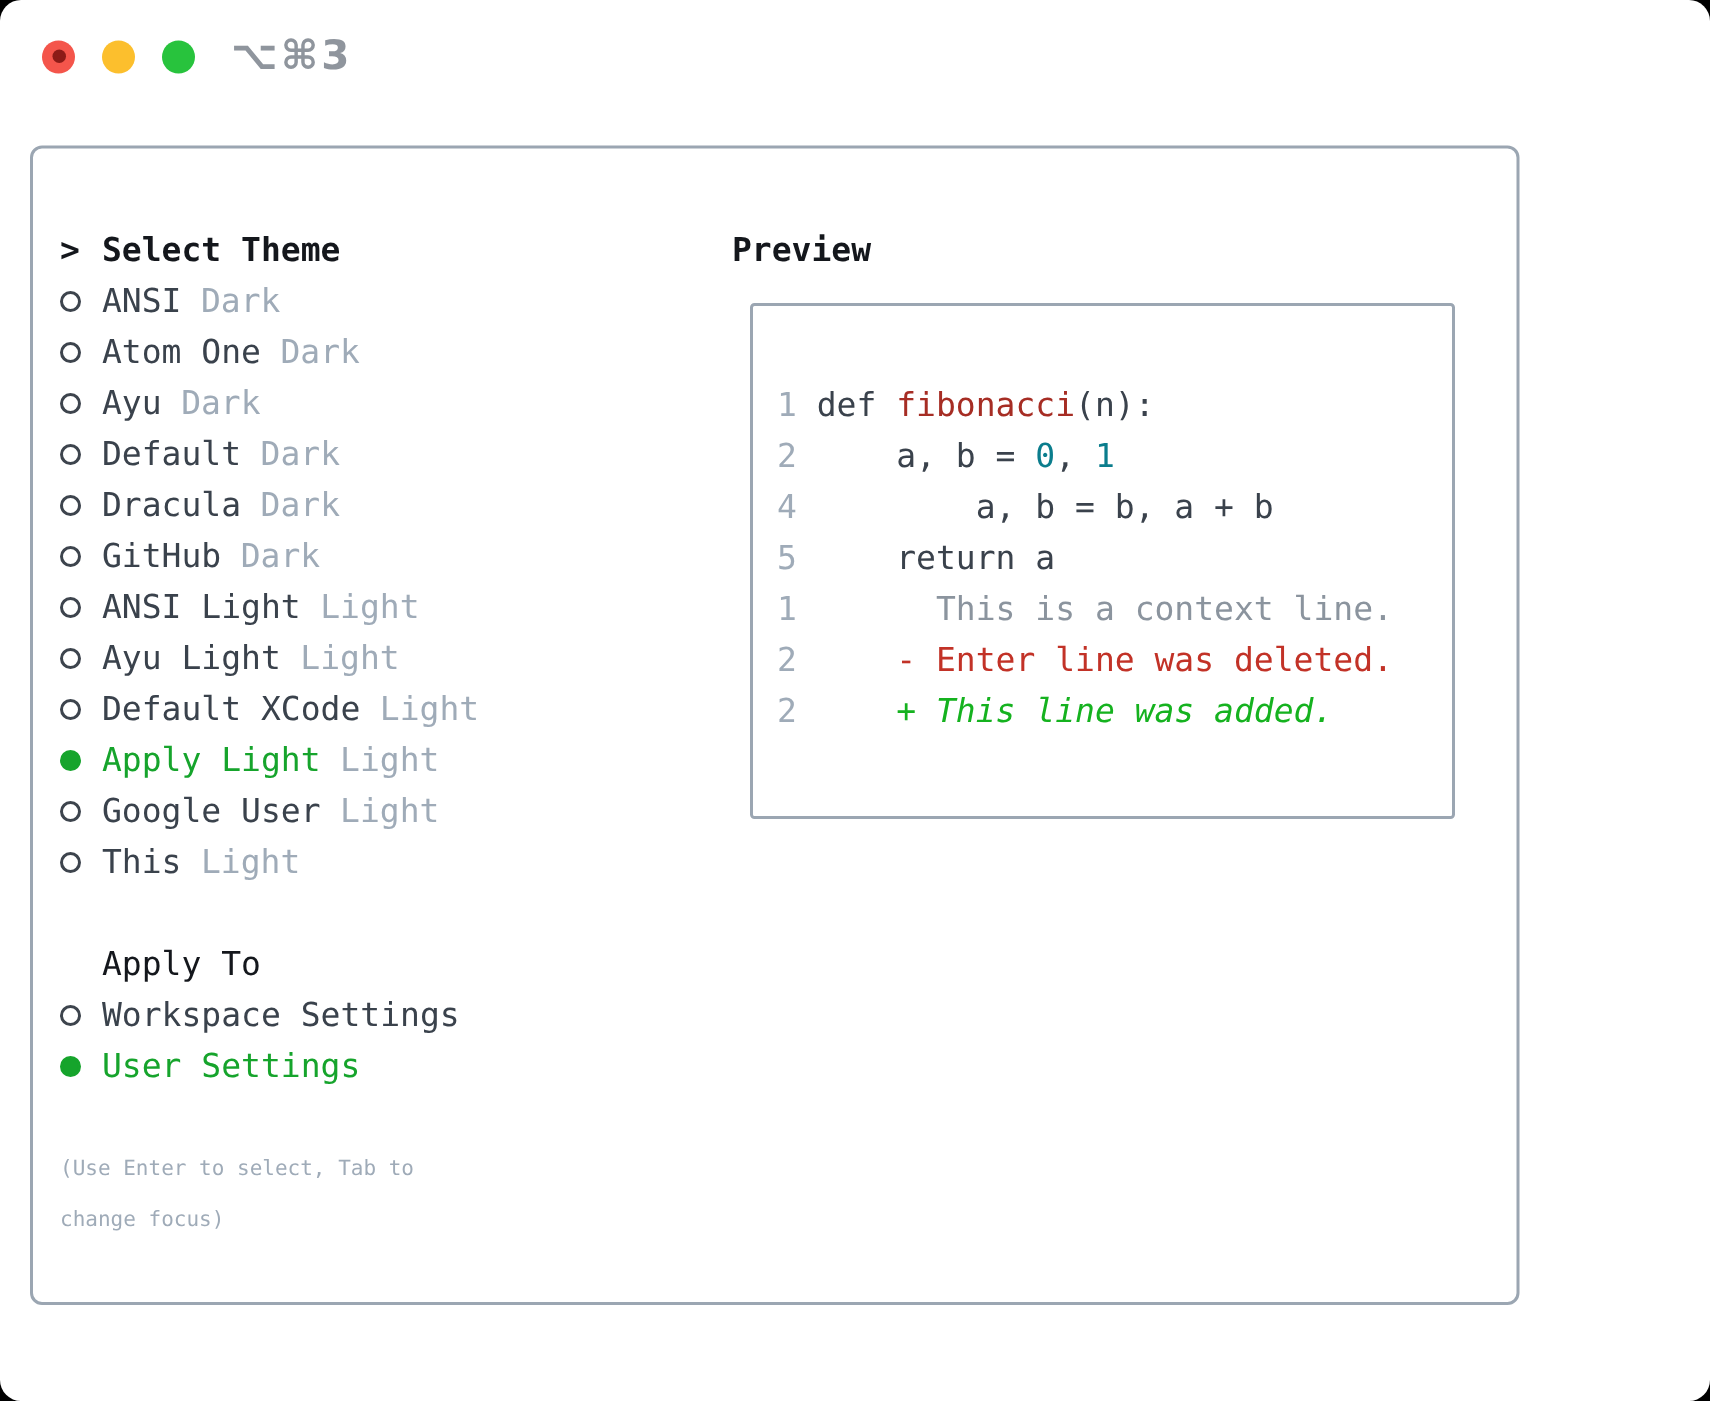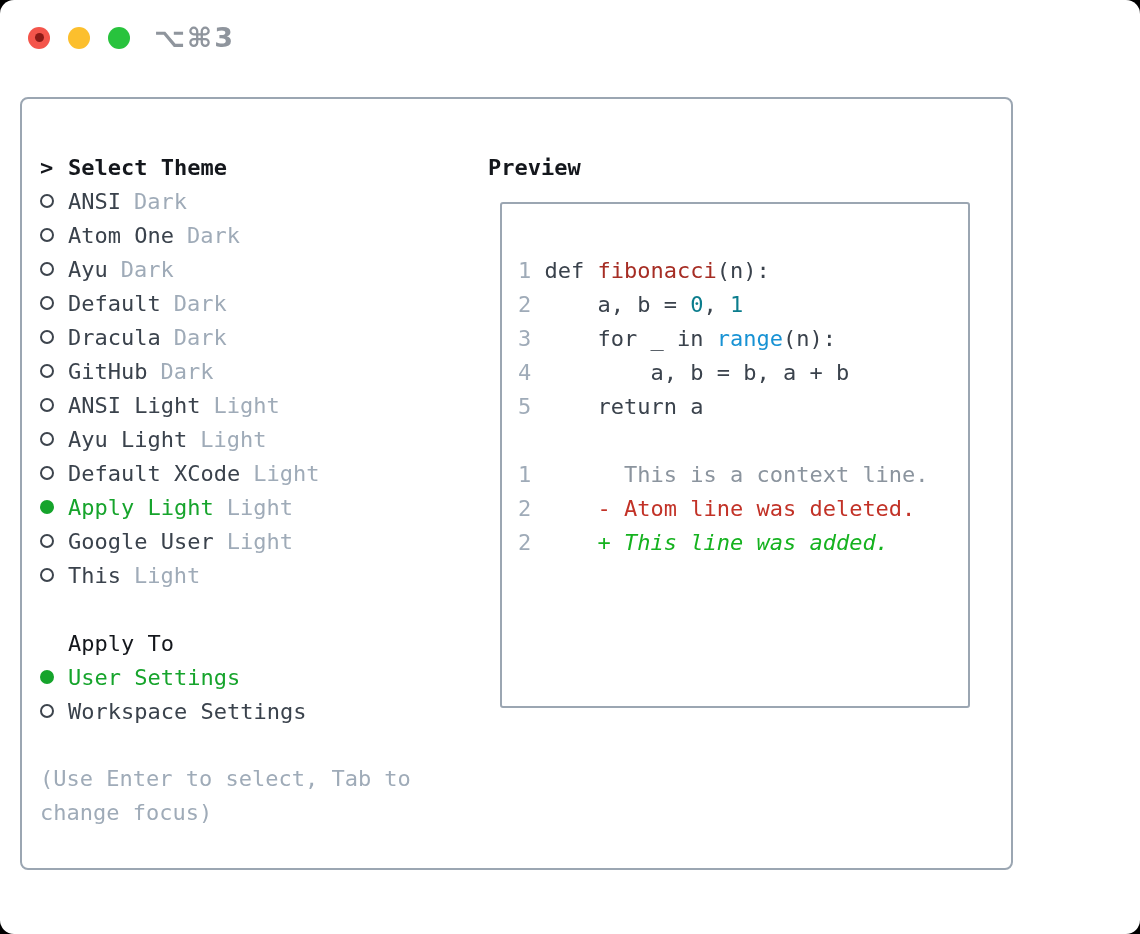--- a/index.html
+++ b/index.html
@@ -27,35 +27,35 @@
   .marker{width:28px;flex:none;display:flex;align-items:center;}
   .prompt{font-weight:700;color:var(--text-black);}
   .h-label{font-weight:700;color:var(--text-black);}
   .radio{width:14px;height:14px;border:2px solid var(--radio-gray);border-radius:50%;box-sizing:border-box;}
   .radio.on{background:var(--accent-green);border-color:var(--accent-green);}
   .t-name{color:var(--text-dark);}
   .t-variant{color:var(--muted-gray);margin-left:13px;}
   .theme-row.selected .t-name{color:var(--accent-green);}
   .apply-label{color:var(--text-black);}
   .left-col{position:absolute;left:18px;top:51px;}
-  .help{margin-top:34px;width:29ch;font-size:22px;line-height:34px;color:var(--muted-gray);}
+  .help{margin-top:34px;width:29ch;font-size:14px;line-height:34px;color:var(--muted-gray);}
   
   .right-col{position:absolute;left:466px;top:51px;}
   .preview-box{
-    margin-left:12px;margin-top:18px;width:470px;height:506px;box-sizing:border-box;
+    margin-left:12px;margin-top:18px;width:470px;height:344px;box-sizing:border-box;
     border:2px solid var(--border-gray);border-radius:3px;
     padding:50px 0 0 16px;overflow:hidden;
   }
   .pline{height:34px;font-size:22px;line-height:34px;white-space:pre;}
   .ln{color:var(--muted-gray);}
   .tok.plain{color:var(--text-dark);}
   .tok.func{color:var(--func-red);}
   .tok.number{color:var(--number-teal);}
   .tok.builtin{color:var(--builtin-blue);}
-  #diff-block{margin-top:34px;}
+  #diff-block{}
   .dtext.context{color:var(--context-gray);}
   .dtext.deleted{color:var(--diff-red);}
   .dtext.added{color:var(--diff-green);font-style:italic;}
 </style>
 </head>
 <body>
 
 <div class="window">
   <div class="titlebar">
     <div class="lights">
@@ -92,41 +92,40 @@
         </div>
 
       <div class="spacer"></div>
 
       <div class="row">
         <span class="marker"></span>
         <span class="apply-label">Apply To</span>
       </div>
 
       <div id="apply-list">
+          <div class="row theme-row"><span class="marker"><span class="radio"></span></span><span class="t-name">Workspace Settings</span></div>
           <div class="row theme-row selected"><span class="marker"><span class="radio on"></span></span><span class="t-name">User Settings</span></div>
-          <div class="row theme-row"><span class="marker"><span class="radio"></span></span><span class="t-name">Workspace Settings</span></div>
         </div>
 
       <div class="help">(Use Enter to select, Tab to change focus)</div>
     </div>
 
     <div class="right-col">
       <div class="row">
         <span class="h-label">Preview</span>
       </div>
       <div class="preview-box">
         <div id="code-block">
             <div class="pline"><span class="ln">1</span><span class="tok plain"> def </span><span class="tok func">fibonacci</span><span class="tok plain">(n):</span></div>
             <div class="pline"><span class="ln">2</span><span class="tok plain">     a, b = </span><span class="tok number">0</span><span class="tok plain">, </span><span class="tok number">1</span></div>
-            <div class="pline"><span class="ln">3</span><span class="tok plain">     for _ in </span><span class="tok builtin">range</span><span class="tok plain">(n):</span></div>
             <div class="pline"><span class="ln">4</span><span class="tok plain">         a, b = b, a + b</span></div>
             <div class="pline"><span class="ln">5</span><span class="tok plain">     return a</span></div>
           </div>
         <div id="diff-block">
             <div class="pline"><span class="ln">1</span><span class="dtext context">       This is a context line.</span></div>
-            <div class="pline"><span class="ln">2</span><span class="dtext deleted">     - Atom line was deleted.</span></div>
+            <div class="pline"><span class="ln">2</span><span class="dtext deleted">     - Enter line was deleted.</span></div>
             <div class="pline"><span class="ln">2</span><span class="dtext added">     + This line was added.</span></div>
           </div>
       </div>
     </div>
 
   </div>
 </div>
 
 </body></html>

